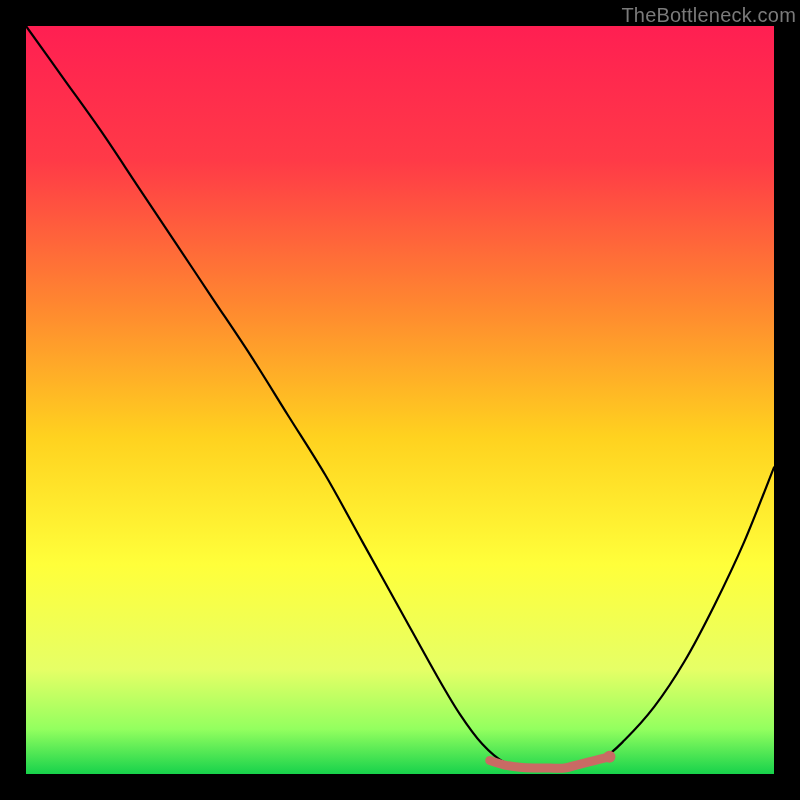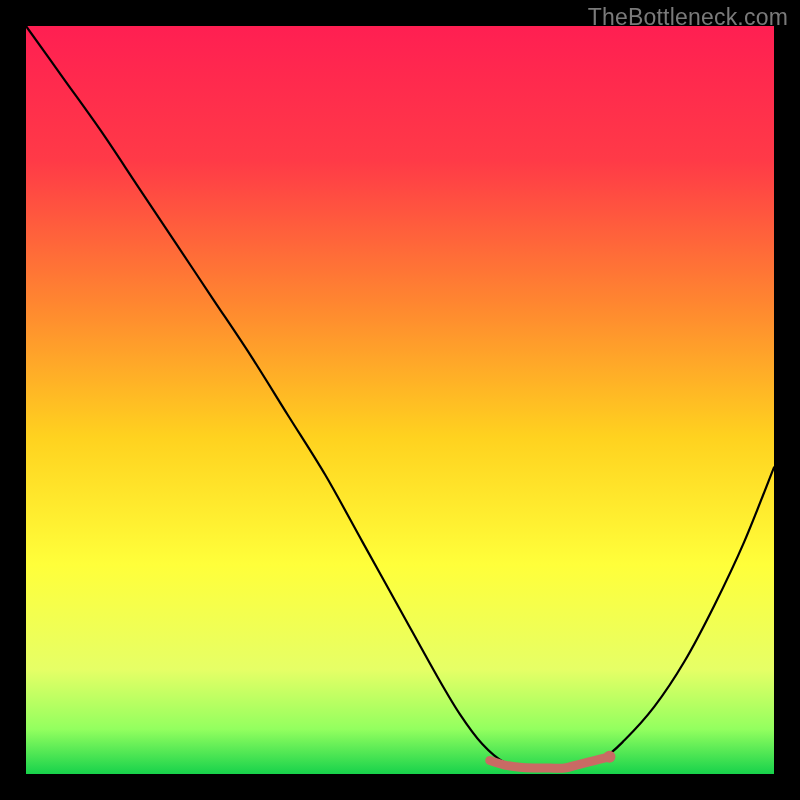--- a/index.html
+++ b/index.html
@@ -21,23 +21,23 @@
   .plot {
     position: absolute;
     left: 0;
     top: 0;
     width: 748px;
     height: 748px;
   }
   .watermark {
     position: absolute;
     top: 4px;
-    right: 12px;
+    right: 4px;
     font-family: Arial, Helvetica, sans-serif;
-    font-size: 23px;
+    font-size: 20px;
     color: #7a7a7a;
     letter-spacing: 0.2px;
     user-select: none;
   }
 </style>
 </head>
 <body>
 
 <div class="frame">
   <svg class="plot" viewBox="0 0 748 748" preserveAspectRatio="none">

